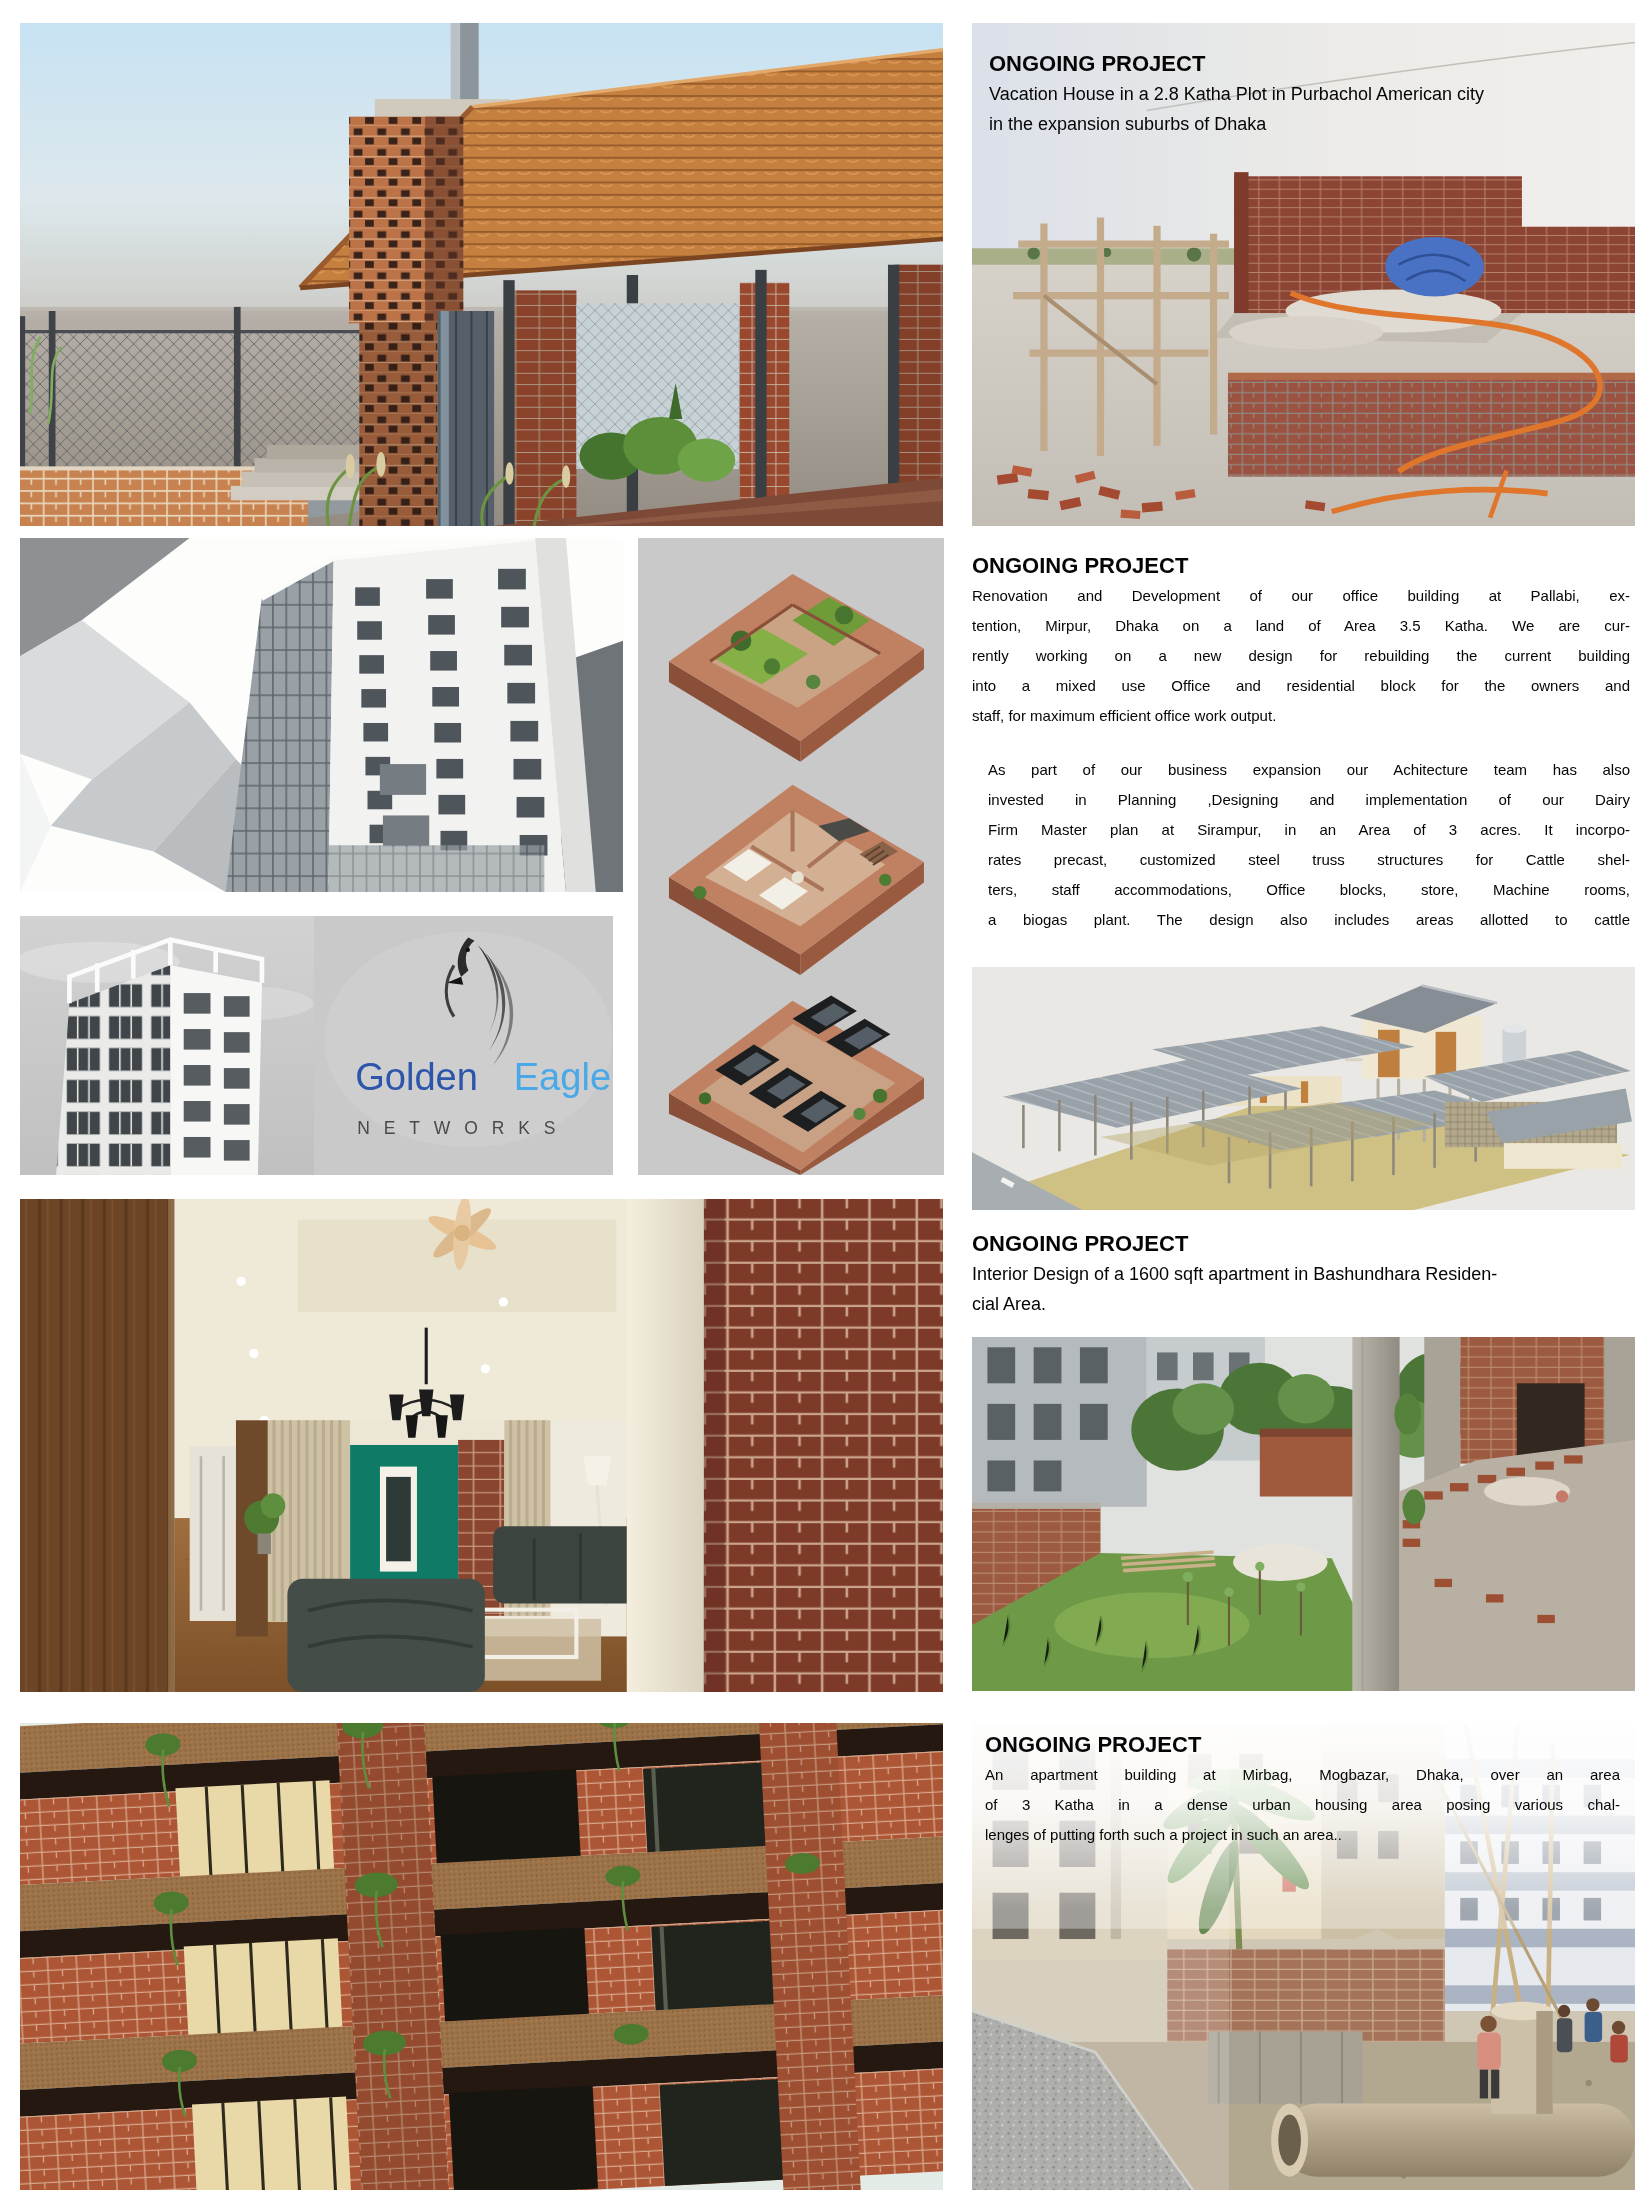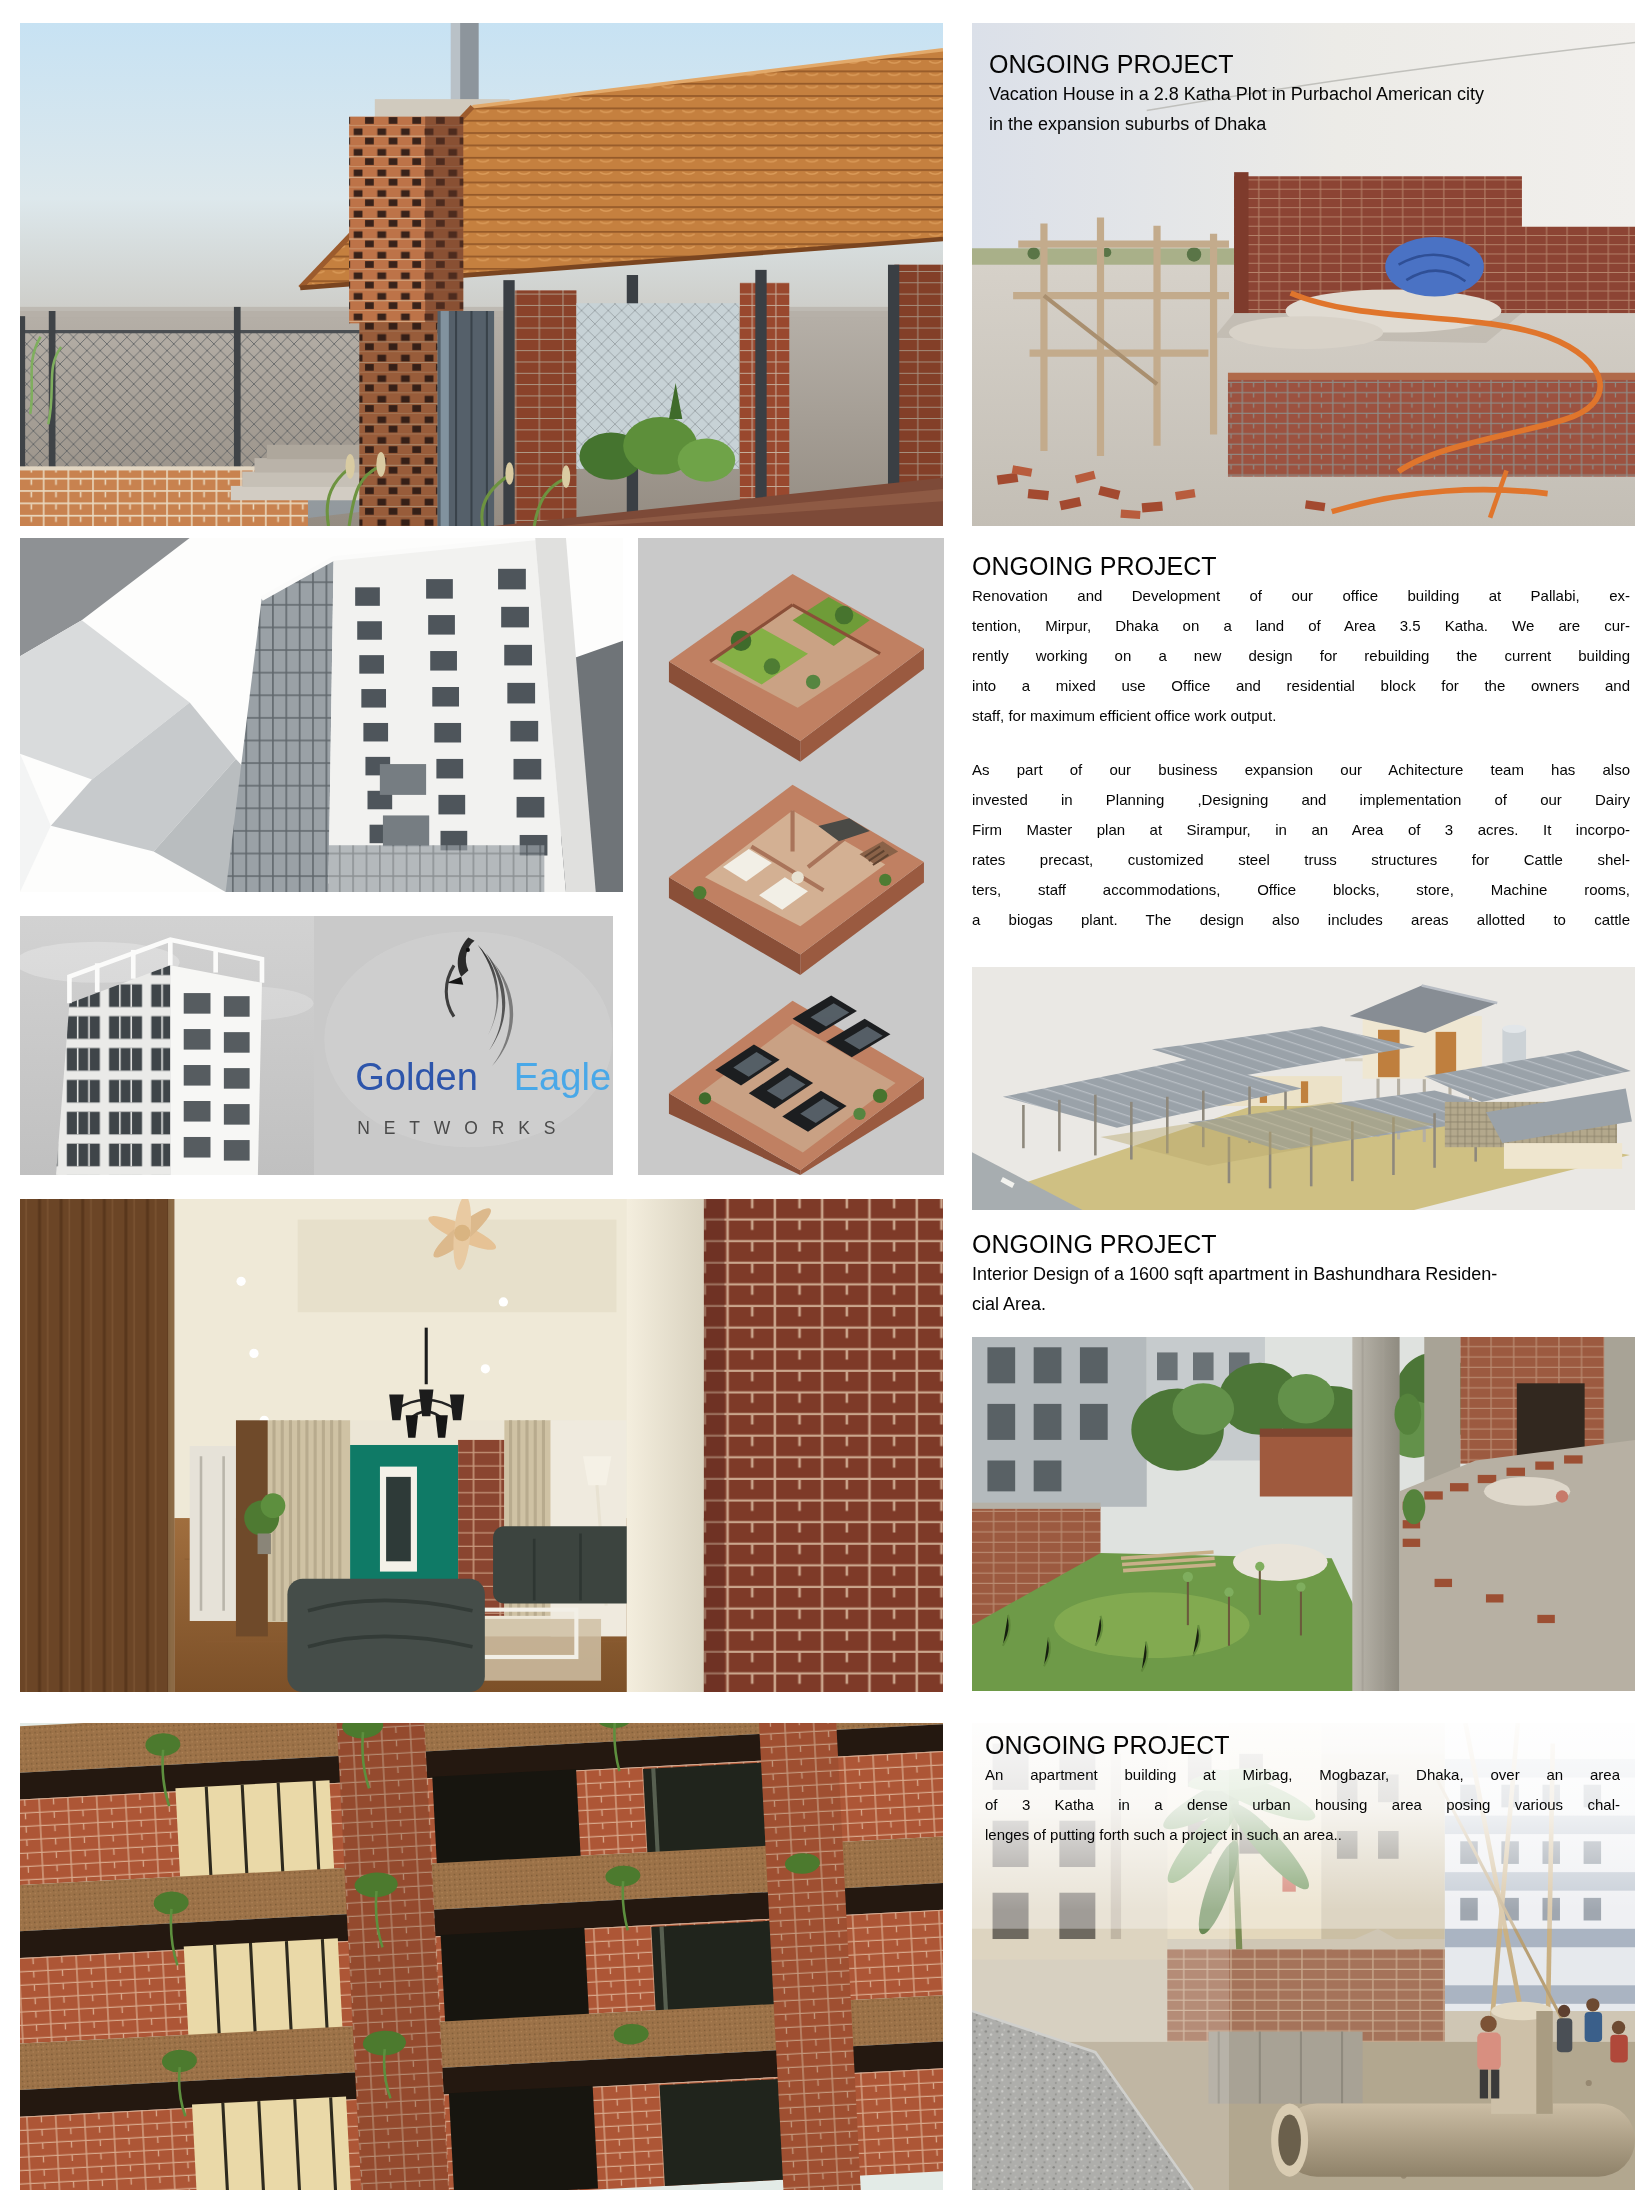--- a/index.html
+++ b/index.html
@@ -1,21 +1,21 @@
 <!DOCTYPE html>
 <html style="font-size:8.2px"><head>
 <meta charset="utf-8">
 <style>
   html,body{margin:0;padding:0;background:#ffffff;}
   .page{position:relative;width:1651px;height:2205px;background:#ffffff;overflow:hidden;
         font-family:"Liberation Sans", sans-serif;color:#050505;}
   .abs{position:absolute;}
   .imgbox{position:absolute;overflow:hidden;}
   .imgbox svg{display:block;width:100%;height:100%;}
-  .hd{font-size:25px;font-weight:400;line-height:30px;white-space:nowrap;}
+  .hd{font-size:22px;font-weight:700;line-height:30px;white-space:nowrap;}
   .par{font-size:18px;line-height:30px;}
   .par .ln{white-space:nowrap;}
   .jpar{font-size:15px;line-height:30px;}
   .jpar .ln{text-align:justify;text-align-last:justify;white-space:normal;overflow:hidden;height:30px;}
   .jpar .ln.last{text-align-last:left;}
   .overlay-text{position:absolute;z-index:5;}
   .fadecap{position:absolute;left:0;top:0;right:0;height:40%;z-index:4;
            background:linear-gradient(180deg,rgba(255,255,255,.94) 0%,rgba(255,255,255,.75) 45%,rgba(255,255,255,0) 100%);}
 </style>
 </head>
@@ -406,21 +406,21 @@
 
   <div class="abs" style="left:972px;top:551px;width:658px;">
     <div class="hd">ONGOING PROJECT</div>
     <div class="jpar">
         <div class="ln">Renovation and Development of our office building at Pallabi, ex-</div>
         <div class="ln">tention, Mirpur, Dhaka on a land of Area 3.5 Katha. We are cur-</div>
         <div class="ln">rently working on a new design for rebuilding the current building</div>
         <div class="ln">into a mixed use Office and residential block for the owners and</div>
         <div class="ln last">staff, for maximum efficient office work output.</div>
       </div>
-    <div class="jpar" style="margin-top:24px;">
+    <div class="jpar" style="margin-top:24px;margin-left:16px;">
         <div class="ln">As part of our business expansion our Achitecture team has also</div>
         <div class="ln">invested in Planning ,Designing and implementation of our Dairy</div>
         <div class="ln">Firm Master plan at Sirampur, in an Area of 3 acres. It incorpo-</div>
         <div class="ln">rates precast, customized steel truss structures for Cattle shel-</div>
         <div class="ln">ters, staff accommodations, Office blocks, store, Machine rooms,</div>
         <div class="ln">a biogas plant. The design also includes areas allotted to cattle</div>
       </div>
   </div>
 
   <div class="imgbox" style="left:972px;top:967px;width:663px;height:243px;">

